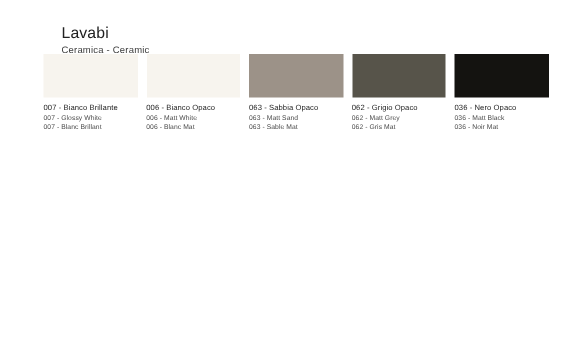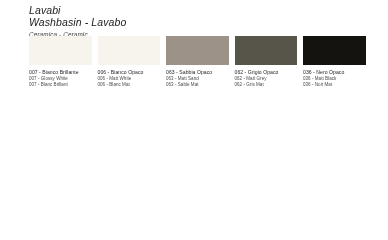--- a/index.html
+++ b/index.html
@@ -17,23 +17,22 @@
   #sheet {
     position: relative;
     width: 388px;
     height: 97px;
     box-sizing: border-box;
     padding: 4px 20px 0 29px;
     background: #ffffff;
   }
   
   .header {
-    margin: 0;
+    margin: 12px;
     padding: 0;
-    font-style: italic;
   }
   .title-main {
     font-size: 10.5px;
     line-height: 12px;
     font-weight: 400;
     color: #222222;
     letter-spacing: 0.1px;
     white-space: nowrap;
   }
   .title-sub {
@@ -100,21 +99,20 @@
     letter-spacing: 0.05px;
   }
 </style>
 </head>
 <body>
 
 <div id="sheet">
 
   <div class="header">
     <div class="title-main">Lavabi</div>
-    <div class="title-sub">Washbasin - Lavabo</div>
     <div class="title-material">Ceramica  -  Ceramic</div>
   </div>
 
   <div class="swatch-row">
     <div class="swatch-cell">
       <span class="swatch-chip" style="background: rgb(247, 244, 238);"></span>
     </div>
     <div class="swatch-cell">
       <span class="swatch-chip" style="background: rgb(247, 244, 238);"></span>
     </div>

